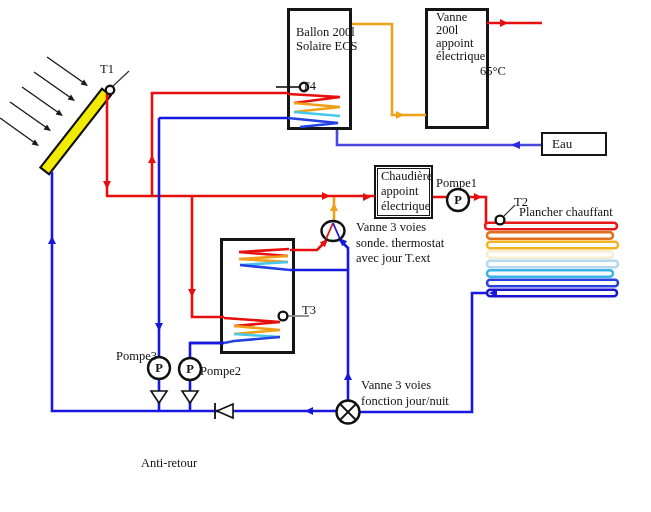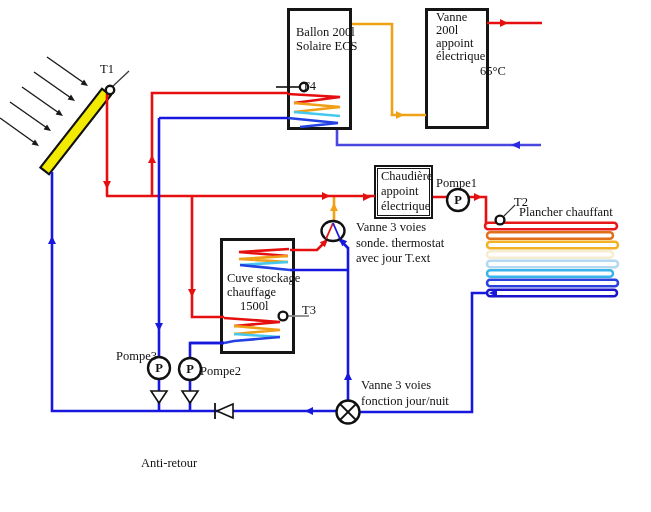--- a/index.html
+++ b/index.html
@@ -18,20 +18,23 @@
 <body>
 
 <div id="stage">
 
   <div class="box" style="left:287px;top:8px;width:65px;height:122px;"></div>
   <div class="box" style="left:425px;top:8px;width:64px;height:121px;"></div>
   <div class="box" style="left:220px;top:238px;width:75px;height:116px;"></div>
   <div class="box" style="left:374px;top:165px;width:59px;height:54px;border-width:2px;">
     <div class="chaud-inner"></div>
   </div>
+  <div class="thinbox" style="left:541px;top:132px;width:66px;height:24px;">
+    <span>Eau</span>
+  </div>
 
   <svg width="651" height="512" viewBox="0 0 651 512">
 
     <g stroke="#1a1a1a" stroke-width="1.4">
       <line x1="47" y1="57" x2="84" y2="83"></line>
         <polygon points="88,86 84,79.5 80.6,84.5" fill="#1a1a1a" stroke="none"></polygon>
       <line x1="34" y1="72" x2="71" y2="98"></line>
         <polygon points="75,101 71,94.5 67.6,99.5" fill="#1a1a1a" stroke="none"></polygon>
       <line x1="22" y1="87" x2="59" y2="113"></line>
         <polygon points="63,116 59,109.5 55.6,114.5" fill="#1a1a1a" stroke="none"></polygon>
@@ -176,21 +179,20 @@
     </g>
   </svg>
 
   <div class="lbl" style="left:296px;top:25px;"><span>Ballon 200l</span><br><span>Solaire ECS</span></div>
 
   <div class="lbl" style="left:436px;top:11px;line-height:13px;"><span>Vanne</span><br><span>200l</span><br><span>appoint</span><br><span>électrique</span></div>
   <div class="lbl" style="left:436px;top:64px;margin-left:44px;">65°C</div>
 
   <div class="lbl" style="left:381px;top:169px;line-height:15px;"><span>Chaudière</span><br><span>appoint</span><br><span>électrique</span></div>
 
-  <div class="lbl" style="left:227px;top:271px;"><span>Cuve stockage</span><br><span>chauffage</span><br><span style="padding-left:13px;">1500l</span></div>
 
   <div class="lbl" style="left:100px;top:62px;">T1</div>
   <div class="lbl" style="left:262px;top:79px;margin-left:40px;">T4</div>
   <div class="lbl" style="left:514px;top:195px;">T2</div>
   <div class="lbl" style="left:302px;top:303px;">T3</div>
 
   <div class="lbl" style="left:436px;top:176px;">Pompe1</div>
   <div class="lbl" style="left:116px;top:349px;text-align:center;">Pompe3</div>
   <div class="lbl" style="left:200px;top:364px;">Pompe2</div>
   <div class="lbl" style="left:141px;top:410px;margin-top:46px;">Anti-retour</div>

